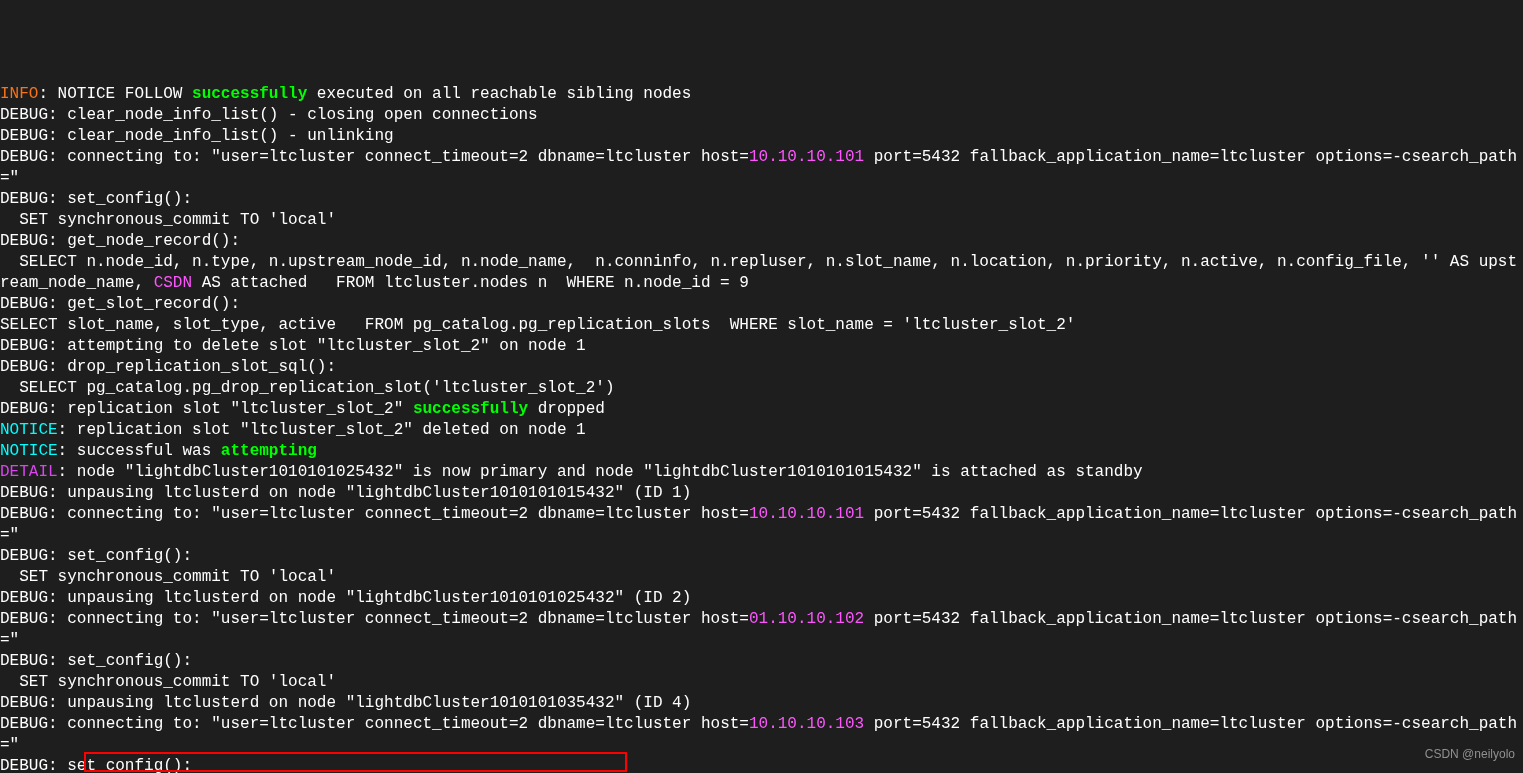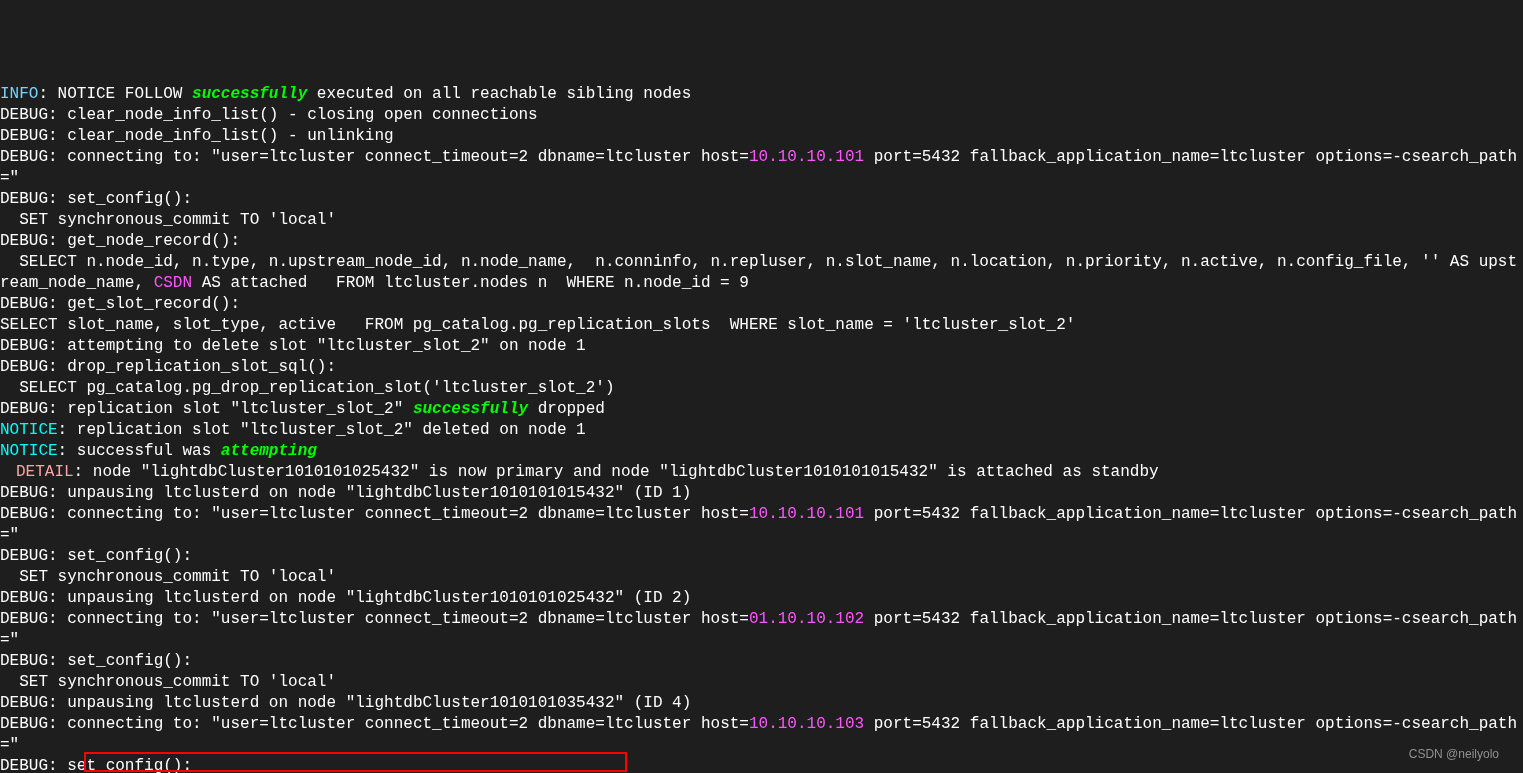--- a/index.html
+++ b/index.html
@@ -12,41 +12,41 @@
     color: #ffffff;
     white-space: pre-wrap;
     word-break: break-all;
   }
   .terminal {
     padding: 0;
     width: 1523px;
     box-sizing: border-box;
     position: relative;
   }
-  .INFO { color: #7dd3fc; }
+  .INFO { color: #f97316; }
   .DEBUG { color: #ffffff; }
   .NOTICE { color: #00ffff; }
-  .DETAIL { color: #fca5a5; margin-left: 16px; }
+  .DETAIL { color: #d946ef; }
   .white { color: #ffffff; }
-  .green { color: #00ff00; font-weight: bold; font-style: italic;}
+  .green { color: #00ff00; font-weight: bold;}
   .magenta { color: #ff55ff; }
   .highlight-box {
     position: absolute;
     border: 2px solid #ff0000;
     left: 84px;
     top: 752px;
     width: 543px;
     height: 20px;
     box-sizing: border-box;
     pointer-events: none;
   }
   .watermark {
     position: absolute;
     bottom: 8px;
-    right: 24px;
+    right: 8px;
     color: #909090;
     font-size: 12px;
     font-family: sans-serif;
   }
 </style>
 </head>
 <body>
 
 
 <div class="terminal" id="terminal"><span class="INFO">INFO</span><span class="white">: NOTICE FOLLOW </span><span class="green">successfully</span><span class="white"> executed on all reachable sibling nodes</span>

